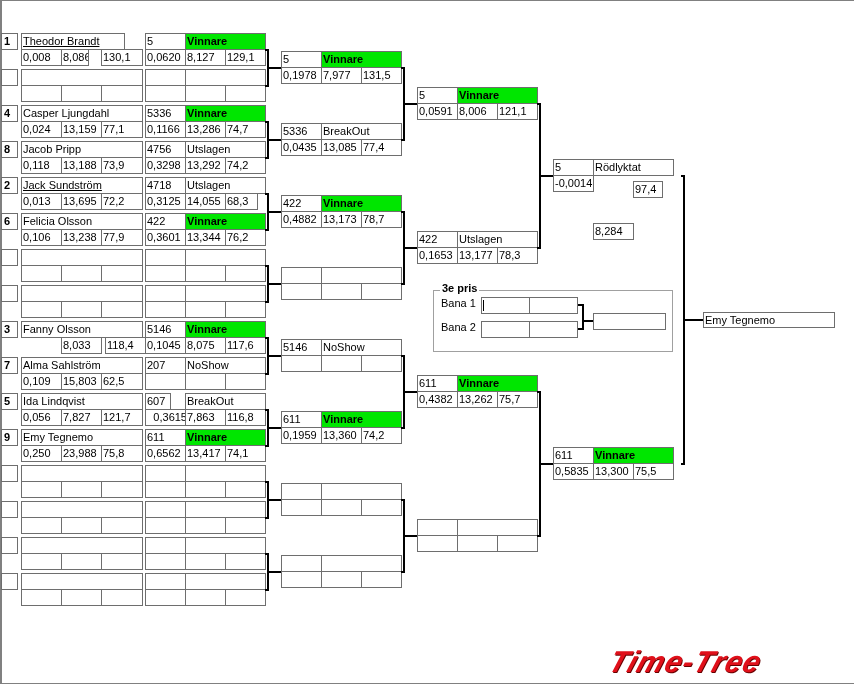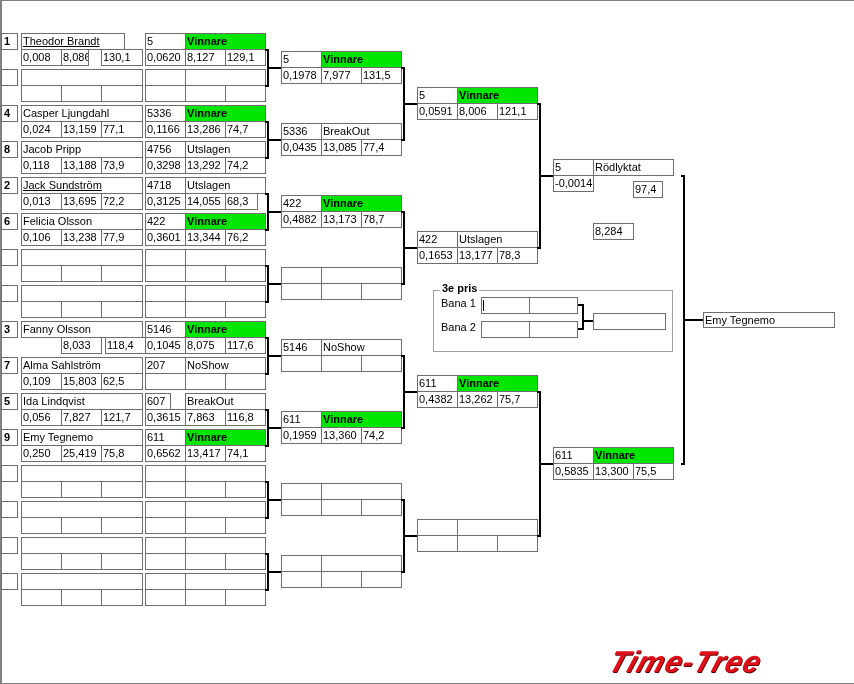--- a/index.html
+++ b/index.html
@@ -78,21 +78,21 @@
     <div class="cell" style="left:61px;top:373px;width:41px;">15,803</div>
     <div class="cell" style="left:101px;top:373px;width:42px;">62,5</div>
     <div class="seed" style="left:1px;top:393px;">5</div>
     <div class="cell" style="left:21px;top:393px;width:122px;">Ida Lindqvist</div>
     <div class="cell" style="left:21px;top:409px;width:41px;">0,056</div>
     <div class="cell" style="left:61px;top:409px;width:41px;">7,827</div>
     <div class="cell" style="left:101px;top:409px;width:42px;">121,7</div>
     <div class="seed" style="left:1px;top:429px;">9</div>
     <div class="cell" style="left:21px;top:429px;width:122px;">Emy Tegnemo</div>
     <div class="cell" style="left:21px;top:445px;width:41px;">0,250</div>
-    <div class="cell" style="left:61px;top:445px;width:41px;">25,419</div>
+    <div class="cell" style="left:61px;top:445px;width:41px;">23,988</div>
     <div class="cell" style="left:101px;top:445px;width:42px;">75,8</div>
     <div class="seed" style="left:1px;top:465px;"></div>
     <div class="cell" style="left:21px;top:465px;width:122px;"></div>
     <div class="cell" style="left:21px;top:481px;width:41px;"></div>
     <div class="cell" style="left:61px;top:481px;width:41px;"></div>
     <div class="cell" style="left:101px;top:481px;width:42px;"></div>
     <div class="seed" style="left:1px;top:501px;"></div>
     <div class="cell" style="left:21px;top:501px;width:122px;"></div>
     <div class="cell" style="left:21px;top:517px;width:41px;"></div>
     <div class="cell" style="left:61px;top:517px;width:41px;"></div>
@@ -152,21 +152,21 @@
     <div class="cell" style="left:145px;top:337px;width:41px;">0,1045</div>
     <div class="cell" style="left:185px;top:337px;width:41px;">8,075</div>
     <div class="cell" style="left:225px;top:337px;width:41px;">117,6</div>
     <div class="cell" style="left:145px;top:357px;width:41px;">207</div>
     <div class="cell" style="left:185px;top:357px;width:81px;">NoShow</div>
     <div class="cell" style="left:145px;top:373px;width:41px;"></div>
     <div class="cell" style="left:185px;top:373px;width:41px;"></div>
     <div class="cell" style="left:225px;top:373px;width:41px;"></div>
     <div class="cell" style="left:145px;top:393px;width:26px;">607</div>
     <div class="cell" style="left:185px;top:393px;width:81px;">BreakOut</div>
-    <div class="cell" style="left:145px;top:409px;width:43px;">0,3615</div>
+    <div class="cell" style="left:145px;top:409px;width:43px;text-align:right;">0,3615</div>
     <div class="cell" style="left:185px;top:409px;width:41px;">7,863</div>
     <div class="cell" style="left:225px;top:409px;width:41px;">116,8</div>
     <div class="cell" style="left:145px;top:429px;width:41px;">611</div>
     <div class="cell win" style="left:185px;top:429px;width:81px;">Vinnare</div>
     <div class="cell" style="left:145px;top:445px;width:41px;">0,6562</div>
     <div class="cell" style="left:185px;top:445px;width:41px;">13,417</div>
     <div class="cell" style="left:225px;top:445px;width:41px;">74,1</div>
     <div class="cell" style="left:145px;top:465px;width:41px;"></div>
     <div class="cell" style="left:185px;top:465px;width:81px;"></div>
     <div class="cell" style="left:145px;top:481px;width:41px;"></div>

